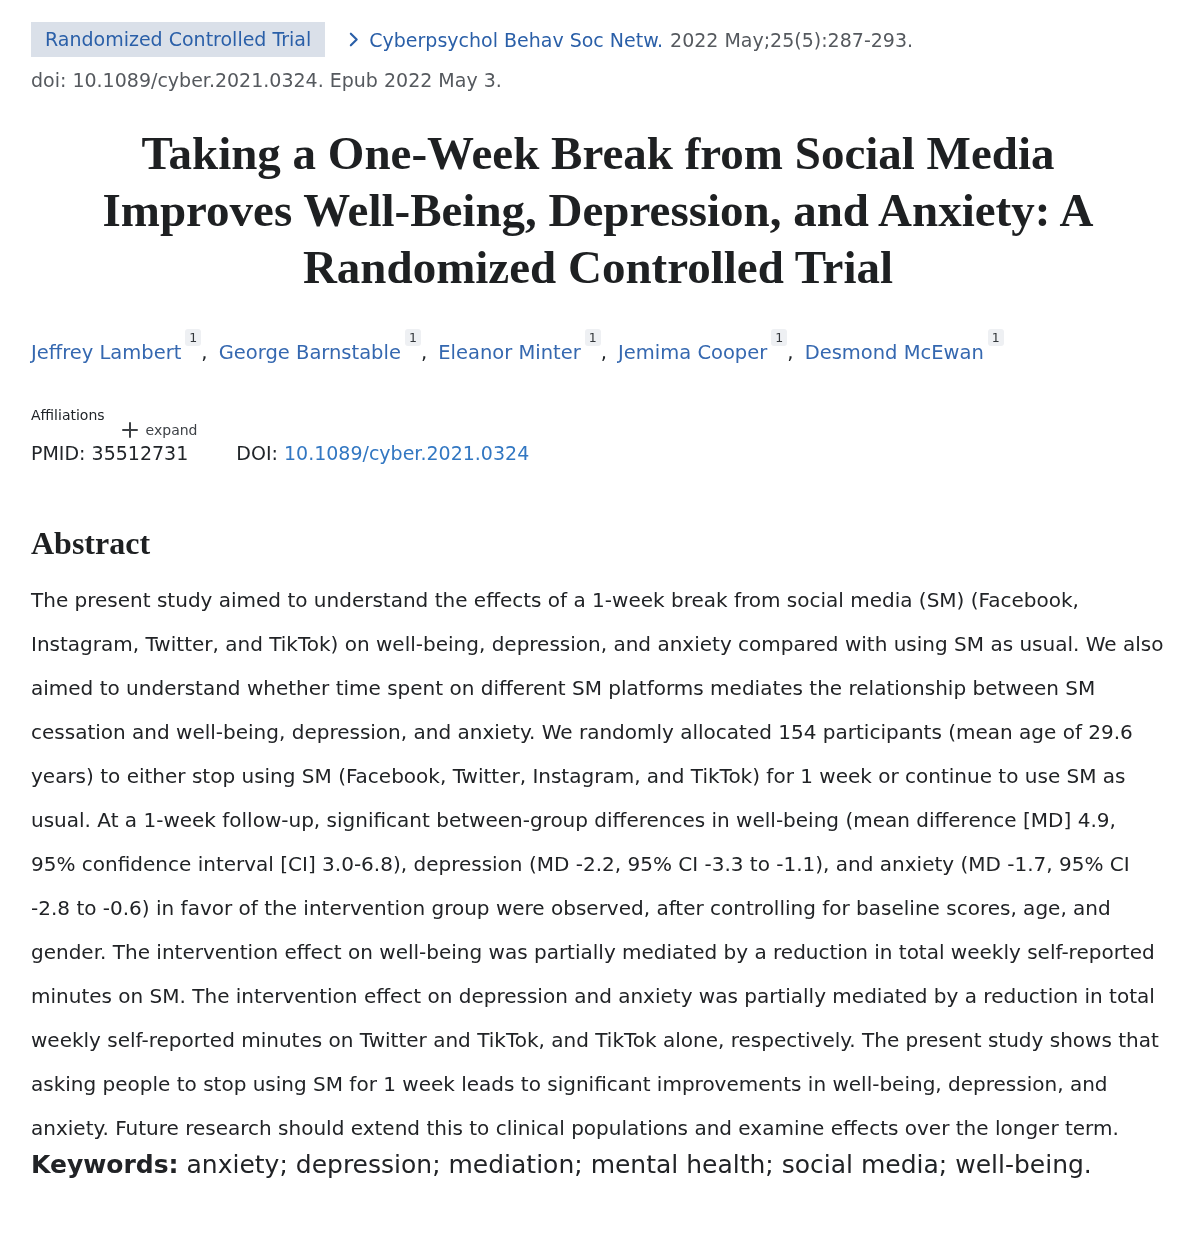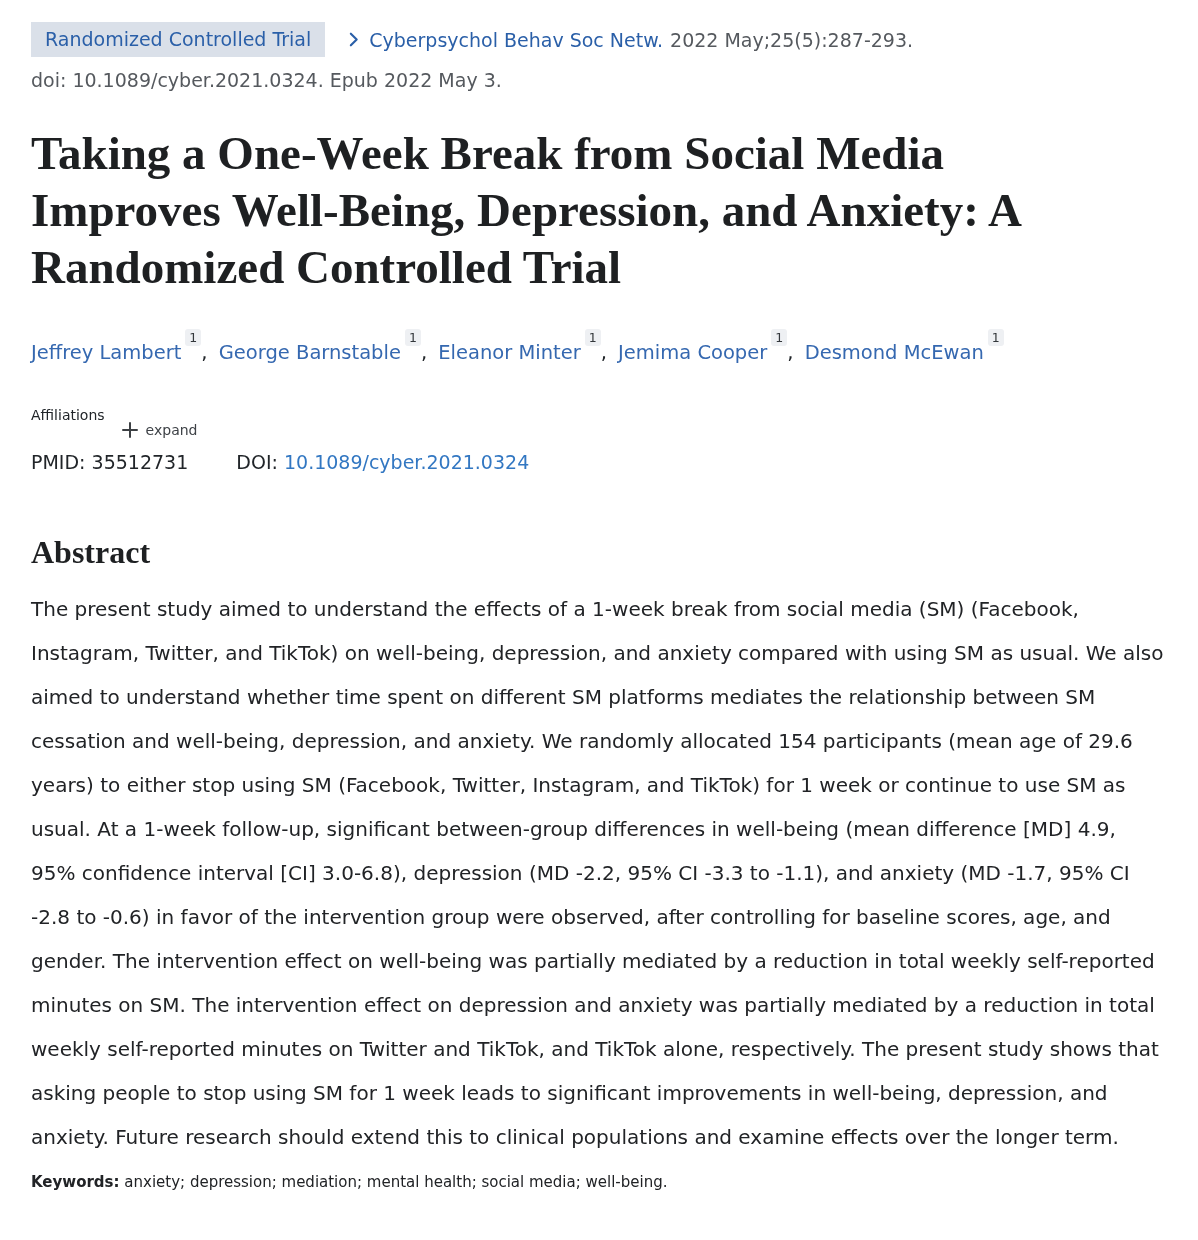--- a/index.html
+++ b/index.html
@@ -32,21 +32,21 @@
   
   h1.article-title {
     margin-top: 34px;
     font-family: "Liberation Serif", "DejaVu Serif", serif;
     font-weight: bold;
     font-size: 47px;
     line-height: 57px;
     color: #1e2022;
     max-width: 1140px;
   }
-  h1.article-title .t-line { display: block; white-space: nowrap; }
+  h1.article-title .t-line { display: block; white-space: nowrap; text-align: center; }
 
   
   .authors { margin-top: 42px; font-size: 19.5px; color: #212529; }
   .author-link { color: #3568b0; text-decoration: none; cursor: pointer; }
   .aff-sup {
     display: inline-block;
     font-size: 12.5px;
     line-height: 17px;
     color: #33373b;
     background: #eef0f3;
@@ -62,41 +62,41 @@
   
   .affil-row { margin-top: 28px; font-size: 14px; color: #212529; display: flex; align-items: center; }
   .expand-btn {
     display: inline-flex; align-items: center; gap: 7px;
     background: none; border: none; font: inherit;
     color: #3e4247; margin-left: 16px; cursor: pointer; padding: 0; margin-top: 29px;
   }
   .plus-icon { display: inline-flex; align-items: center; }
 
   
-  .ids-row { margin-top: 12px; font-size: 19px; color: #212529; }
+  .ids-row { margin-top: 3px; font-size: 19px; color: #212529; }
   .id-item { margin-right: 42px; }
   .doi-link { color: #3277c2; text-decoration: none; cursor: pointer; }
 
   
   h2.abstract-heading {
     margin-top: 56px;
     font-family: "Liberation Serif", "DejaVu Serif", serif;
     font-weight: bold;
     font-size: 32px;
     line-height: 46px;
     color: #1e2022;
   }
   .abstract-text {
     margin-top: 12px;
     font-size: 20px;
     line-height: 44px;
     color: #212326;
     max-width: 1136px;
   }
-  .keywords { margin-top: 8px; font-size: 15px; line-height: 30px; color: #212326; }
+  .keywords { margin-top: 0; font-size: 25px; line-height: 30px; color: #212326; }
   .keywords .kw-label { font-weight: bold; }
 </style>
 </head>
 <body>
 
 <div class="page">
 
   <div class="cite-row">
     <a class="pub-type-badge">Randomized Controlled Trial</a>
     <span class="chevron">

